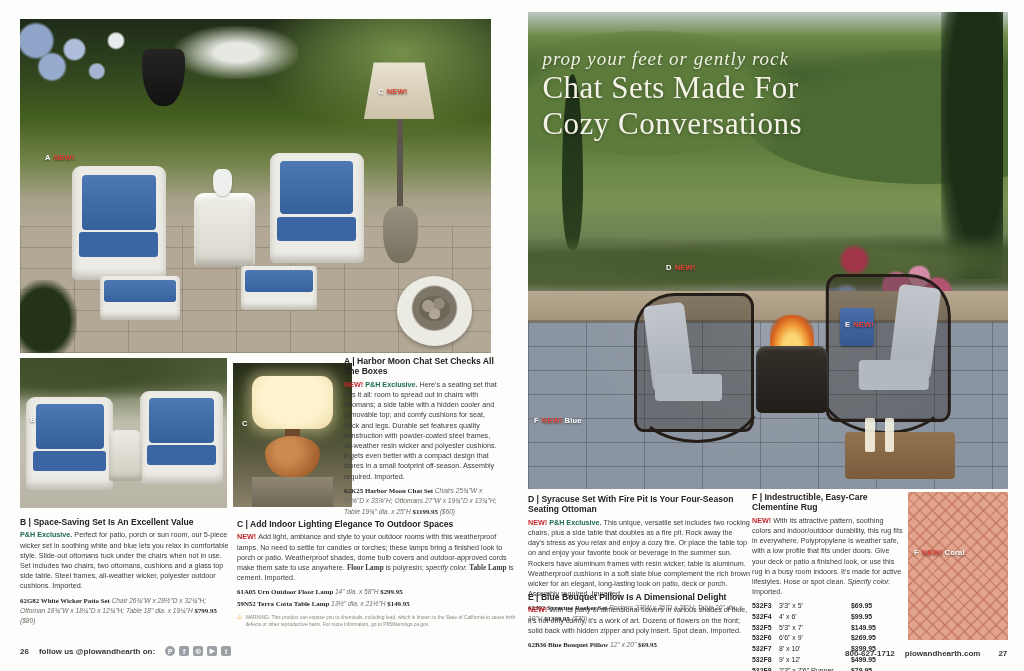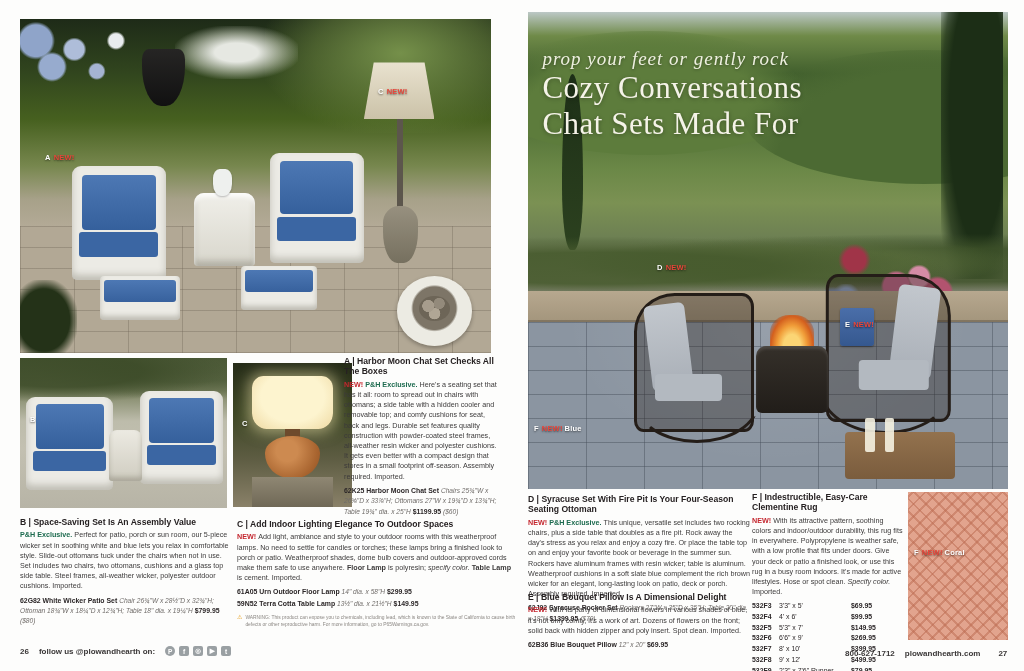--- a/index.html
+++ b/index.html
@@ -16,21 +16,21 @@
   .plabel .flag{color:#e8453a;margin-left:3px;}
   .plabel .pcolor{color:#fff;margin-left:2px;}
 
   
   .block{position:absolute;}
   .blk-head{font-size:8.6px;font-weight:bold;color:#262122;line-height:1.2;margin-bottom:3px;}
   .blk-body{font-size:7.2px;line-height:1.42;color:#3c3a3a;margin-bottom:4px;}
   .sku-line{font-size:6.9px;line-height:1.5;color:#2b2627;margin-top:1px;}
   .sg-new{color:#c4262e;font-weight:bold;}
   .sg-ex{color:#1d6b4f;font-weight:bold;}
-  .sg-b{font-weight:bold;}
+  .sg-b{font-weight:bold;font-family:Liberation Serif, serif;}
   .sg-i{font-style:italic;}
   .sg-dim{font-style:italic;color:#6f6b68;font-size:6.6px;}
   .warning{font-size:4.9px;line-height:1.5;color:#8b8783;margin-top:5px;display:flex;gap:3px;}
   .warn-icon{color:#e8a020;font-size:6px;line-height:1.2;}
 
   
   .rug-rows{margin-top:4px;}
   .rug-row{display:grid;grid-template-columns:27px 72px auto;font-size:6.9px;line-height:1.55;color:#2b2627;}
   .rug-sku{font-weight:bold;}
   .rug-price{font-weight:bold;}
@@ -206,21 +206,21 @@
     </div>
   </div>
 
   <div class="block" style="left:344px;top:356px;width:157px;">
     <div class="blk-head">A | Harbor Moon Chat Set Checks All The Boxes</div>
     <div class="blk-body"><span class="sg-new">NEW! </span><span class="sg-ex">P&amp;H Exclusive. </span><span>Here's a seating set that has it all: room to spread out in chairs with ottomans; a side table with a hidden cooler and removable top; and comfy cushions for seat, back and legs. Durable set features quality construction with powder-coated steel frames, all-weather resin wicker and polyester cushions. It gets even better with a compact design that stores in a small footprint off-season. Assembly required. Imported.</span></div>
     <div class="sku-line"><span class="sg-b">62K25  </span><span class="sg-b">Harbor Moon Chat Set </span><span class="sg-dim">Chairs 25¾"W x 26⅝"D x 33⅞"H; Ottomans 27"W x 19¾"D x 13¾"H; Table 19¾" dia. x 25"H</span><span class="sg-b">   $1199.95 </span><span class="sg-dim">($60)</span></div>
   </div>
 
   <div class="block" style="left:20px;top:517px;width:209px;">
-    <div class="blk-head">B | Space-Saving Set Is An Assembly Value</div>
+    <div class="blk-head">B | Space-Saving Set Is An Excellent Value</div>
     <div class="blk-body"><span class="sg-ex">P&amp;H Exclusive. </span><span>Perfect for patio, porch or sun room, our 5-piece wicker set in soothing white and blue lets you relax in comfortable style. Slide-out ottomans tuck under the chairs when not in use. Set includes two chairs, two ottomans, cushions and a glass top side table. Steel frames, all-weather wicker, polyester outdoor cushions. Imported.</span></div>
     <div class="sku-line"><span class="sg-b">62G82  </span><span class="sg-b">White Wicker Patio Set </span><span class="sg-dim">Chair 26¾"W x 28½"D x 32¾"H; Ottoman 18¾"W x 18¼"D x 12¾"H; Table 18" dia. x 19¼"H</span><span class="sg-b">   $799.95 </span><span class="sg-dim">($80)</span></div>
   </div>
 
   <div class="block" style="left:237px;top:519px;width:281px;">
     <div class="blk-head">C | Add Indoor Lighting Elegance To Outdoor Spaces</div>
     <div class="blk-body"><span class="sg-new">NEW! </span><span>Add light, ambiance and style to your outdoor rooms with this weatherproof lamps. No need to settle for candles or torches; these lamps bring a finished look to porch or patio. Weatherproof shades, dome bulb covers and outdoor-approved cords make them safe to use anywhere. </span><span class="sg-b">Floor Lamp</span><span> is polyresin; </span><span class="sg-i">specify color.</span><span> </span><span class="sg-b">Table Lamp</span><span> is cement. Imported.</span></div>
     <div class="sku-line"><span class="sg-b">61A05  </span><span class="sg-b">Urn Outdoor Floor Lamp </span><span class="sg-dim">14" dia. x 58"H</span><span class="sg-b">     $299.95</span></div>
     <div class="sku-line"><span class="sg-b">59N52  </span><span class="sg-b">Terra Cotta Table Lamp </span><span class="sg-dim">13½" dia. x 21½"H</span><span class="sg-b">   $149.95</span></div>
     <div class="warning">
@@ -268,31 +268,31 @@
     <div class="abs rp-pillow"></div>
     <div class="abs rp-flames"></div>
     <div class="abs rp-firetable"></div>
     <div class="abs rp-tray">
       <div class="glass g1"></div>
       <div class="glass g2"></div>
     </div>
 
     <div class="headline">
       <div class="kicker">prop your feet or gently rock</div>
+      <div class="hline">Chat Sets Made For</div>
       <div class="hline">Cozy Conversations</div>
-      <div class="hline">Chat Sets Made For</div>
-    </div>
-
-    <div class="plabel" style="left:129px;top:203px;">
+    </div>
+
+    <div class="plabel" style="left:138px;top:203px;">
       <span>D</span><span class="flag">NEW!</span>
     </div>
     <div class="plabel" style="left:317px;top:260px;">
       <span>E</span><span class="flag">NEW!</span>
     </div>
-    <div class="plabel" style="left:6px;top:364px;">
+    <div class="plabel" style="left:6px;top:356px;">
       <span>F</span><span class="flag">NEW!</span><span class="pcolor">Blue</span>
     </div>
   </div>
 
   <div class="block" style="left:528px;top:494px;width:222px;">
     <div class="blk-head">D | Syracuse Set With Fire Pit Is Your Four-Season Seating Ottoman</div>
     <div class="blk-body"><span class="sg-new">NEW! </span><span class="sg-ex">P&amp;H Exclusive. </span><span>This unique, versatile set includes two rocking chairs, plus a side table that doubles as a fire pit. Rock away the day's stress as you relax and enjoy a cozy fire. Or place the table top on and enjoy your favorite book or beverage in the summer sun. Rockers have aluminum frames with resin wicker; table is aluminum. Weatherproof cushions in a soft slate blue complement the rich brown wicker for an elegant, long-lasting look on patio, deck or porch. Assembly required. Imported.</span></div>
     <div class="sku-line"><span class="sg-b">62J92  </span><span class="sg-b">Syracuse Rocker Set </span><span class="sg-dim">Rockers 27"W x 35"D x 35"H; Table 20" dia. x 18"H</span><span class="sg-b">    $1399.95 </span><span class="sg-dim">($70)</span></div>
   </div>
 

